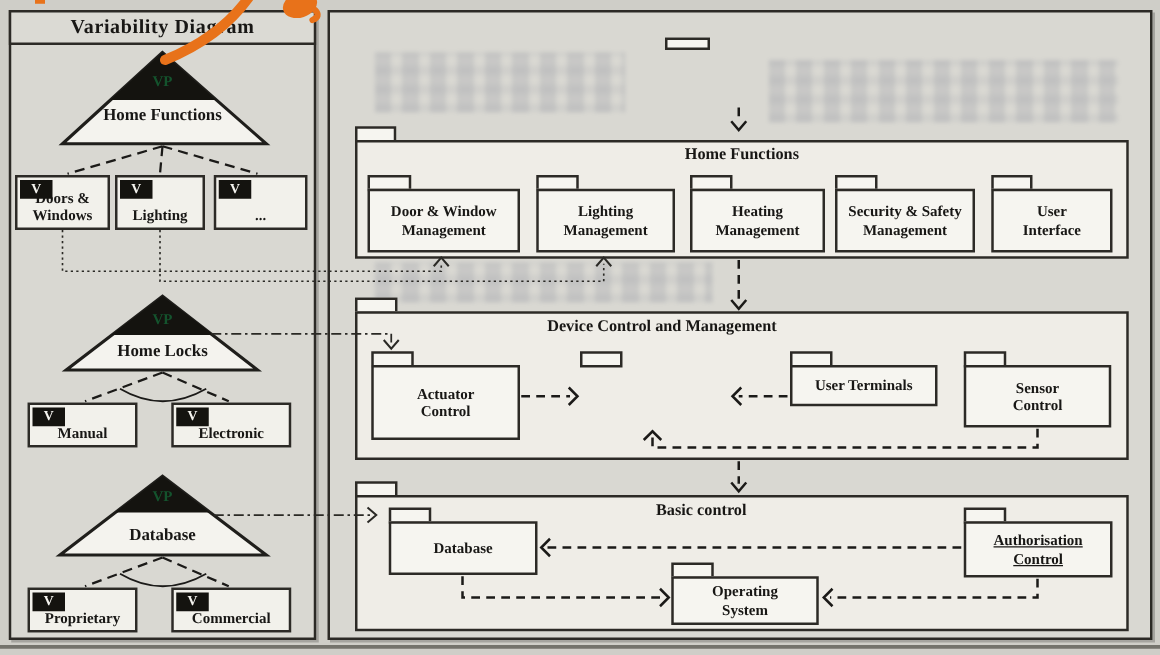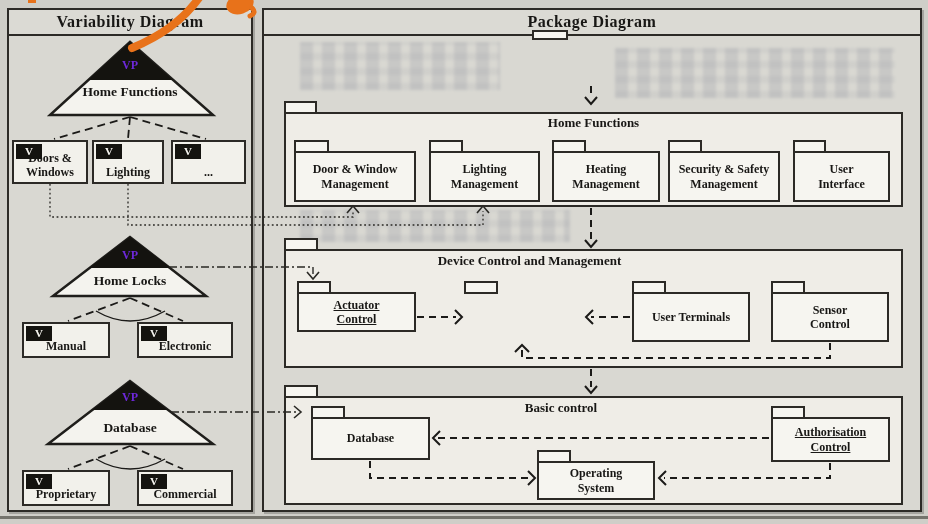--- a/index.html
+++ b/index.html
@@ -37,21 +37,21 @@
   .vbox{align-items:flex-end;padding-bottom:3px;background:#f2f1eb;}
   .vtab{
     position:absolute;left:2px;top:2px;width:26px;height:15px;
     background:#14130f;color:#f4f3ee;font-weight:bold;font-size:11px;
     display:flex;align-items:center;justify-content:center;
   }
   .tri-label{
     position:absolute;text-align:center;font-weight:bold;font-size:13.5px;line-height:1.15;
   }
   .vp-label{
-    position:absolute;text-align:center;font-weight:bold;font-size:12px;color:#6d28d9;
+    position:absolute;text-align:center;font-weight:bold;font-size:12px;color:#14532d;
   }
   .overlay{position:absolute;left:0;top:0;z-index:6;pointer-events:none;}
   .smudge{
     position:absolute;z-index:1;pointer-events:none;opacity:.35;filter:blur(1.6px);
     background:
       repeating-linear-gradient(90deg, rgba(56,64,96,.30) 0 13px, rgba(56,64,96,0) 13px 22px),
       repeating-linear-gradient(0deg, rgba(56,64,96,.16) 0 7px, rgba(0,0,0,0) 7px 15px);
   }
   .bottom-rule{position:absolute;left:0;top:516px;width:928px;height:3px;background:#56544e;opacity:.75;}
   .z2{z-index:2}.z3{z-index:3}
@@ -105,23 +105,20 @@
     <span>Proprietary</span>
   </div>
   <div class="box vbox z3" style="left:137px;top:470px;width:96px;height:36px;">
     <span class="vtab">
         <span>V</span>
       </span>
     <span>Commercial</span>
   </div>
 
   <div class="panel" style="left:262px;top:8px;width:660px;height:504px;"></div>
-  <div class="panel-hdr z2" style="left:262px;top:8px;width:660px;height:28px;">
-    <span>Package Diagram</span>
-  </div>
 
   <div class="smudge" style="left:300px;top:42px;width:200px;height:48px;"></div>
   <div class="smudge" style="left:615px;top:48px;width:280px;height:50px;"></div>
   <div class="smudge" style="left:300px;top:210px;width:270px;height:32px;"></div>
   <div class="smudge" style="left:610px;top:165px;width:285px;height:36px;"></div>
   <div class="smudge" style="left:640px;top:300px;width:250px;height:38px;"></div>
   <div class="smudge" style="left:655px;top:420px;width:245px;height:75px;"></div>
 
   <div class="tab z3" style="left:532px;top:30px;width:36px;height:10px;"></div>
 
@@ -148,26 +145,26 @@
   <div class="tab z3" style="left:793px;top:140px;width:33px;height:13px;"></div>
   <div class="box z3" style="left:793px;top:151px;width:97px;height:51px;padding:0 18px;">
     <span>User Interface</span>
   </div>
 
   <div class="tab z2" style="left:284px;top:238px;width:34px;height:13px;"></div>
   <div class="box group-body z2" style="left:284px;top:249px;width:619px;height:119px;"></div>
   <div class="group-label z3" style="left:284px;top:253px;width:491px;">Device Control and Management</div>
 
   <div class="tab z3" style="left:297px;top:281px;width:34px;height:13px;"></div>
-  <div class="box z3" style="left:297px;top:292px;width:119px;height:40px;padding:0 24px;text-decoration:underline;">
+  <div class="box z3" style="left:297px;top:292px;width:119px;height:60px;padding:0 24px;">
     <span>Actuator Control</span>
   </div>
   <div class="tab z3" style="left:464px;top:281px;width:34px;height:13px;"></div>
   <div class="tab z3" style="left:632px;top:281px;width:34px;height:13px;"></div>
-  <div class="box z3" style="left:632px;top:292px;width:118px;height:50px;">
+  <div class="box z3" style="left:632px;top:292px;width:118px;height:33px;">
     <span>User Terminals</span>
   </div>
   <div class="tab z3" style="left:771px;top:281px;width:34px;height:13px;"></div>
   <div class="box z3" style="left:771px;top:292px;width:118px;height:50px;padding:0 28px;text-align:center;">
     <span>Sensor Control</span>
   </div>
 
   <div class="tab z2" style="left:284px;top:385px;width:34px;height:13px;"></div>
   <div class="box group-body z2" style="left:284px;top:396px;width:619px;height:109px;"></div>
   <div class="group-label z3" style="left:284px;top:400px;width:554px;">Basic control</div>

